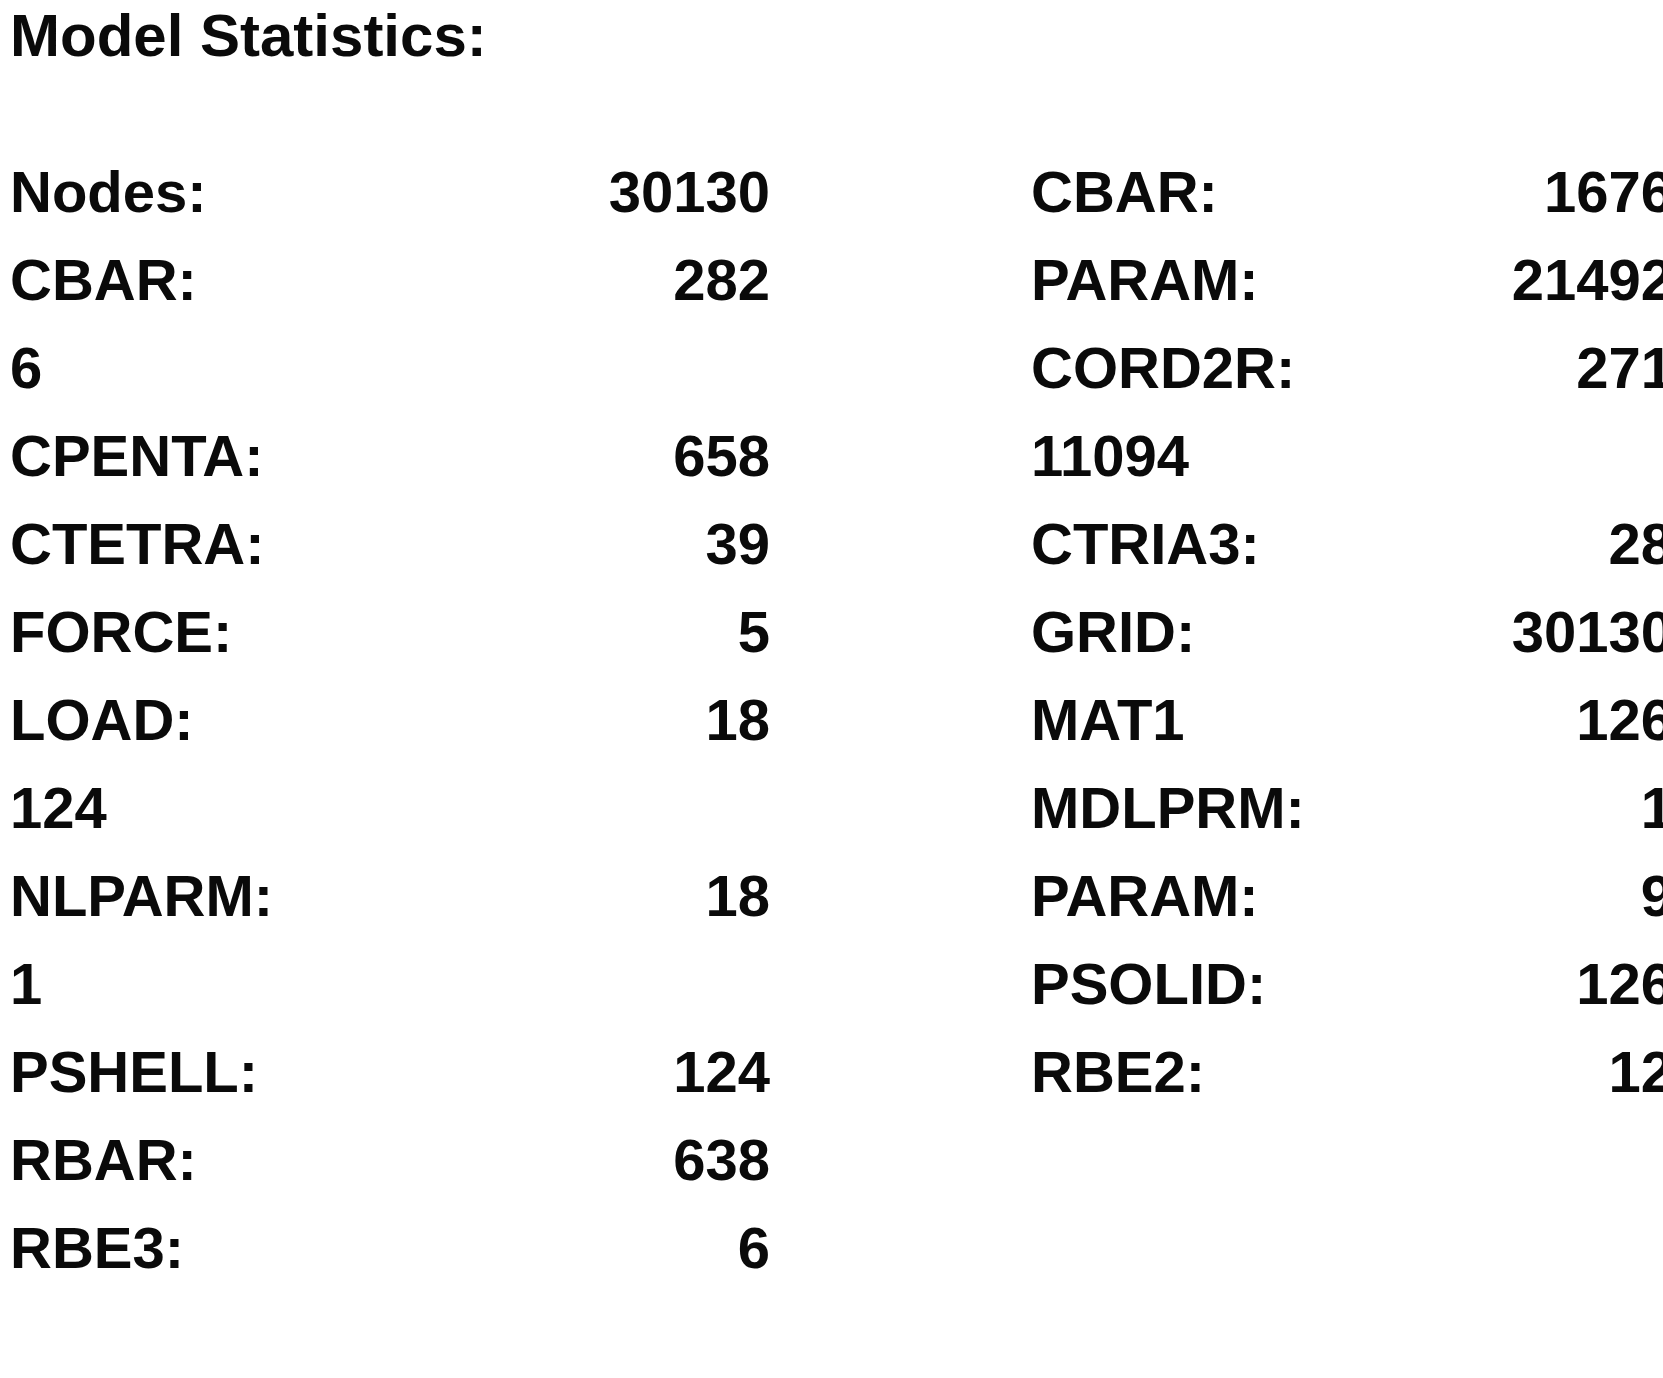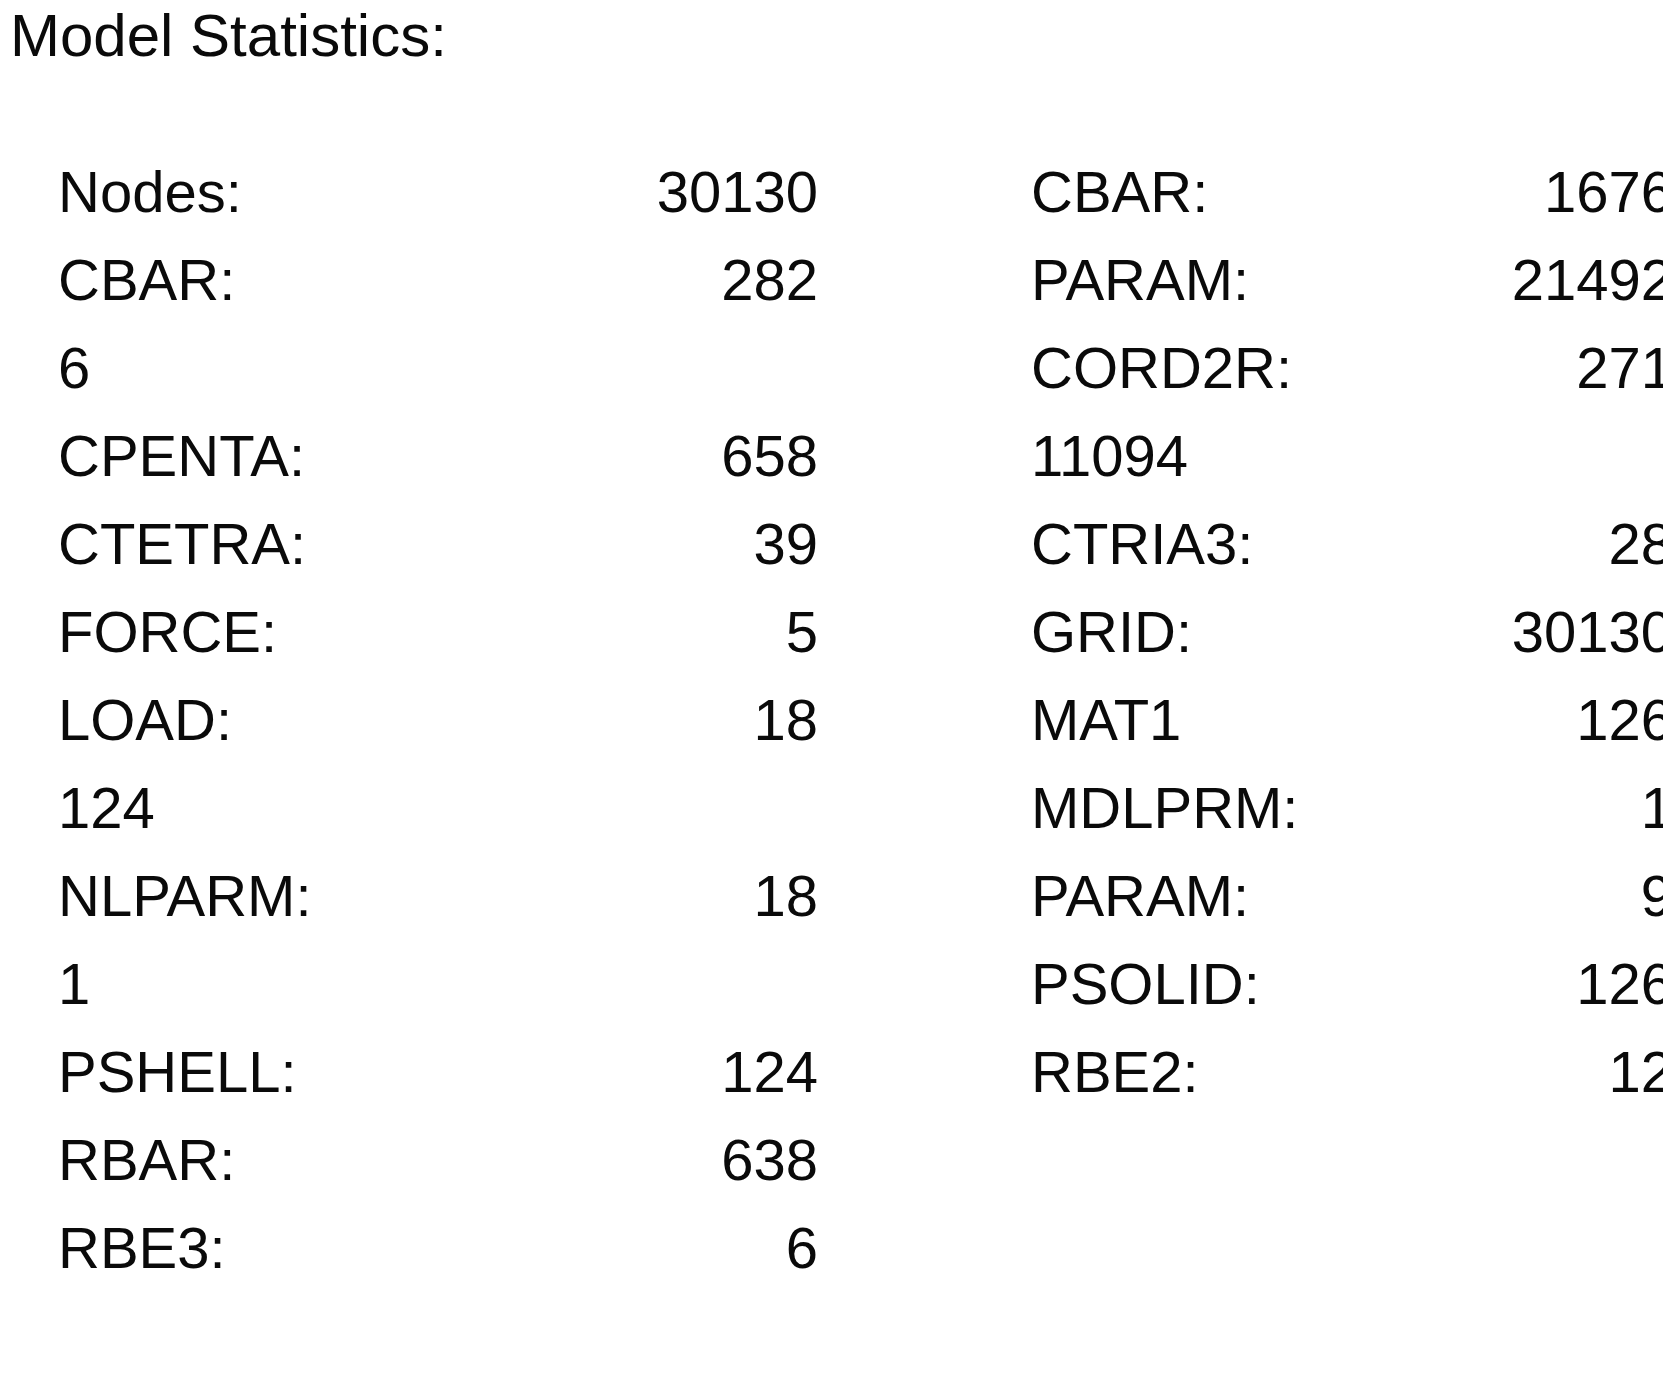--- a/index.html
+++ b/index.html
@@ -6,42 +6,41 @@
     margin: 0;
     padding: 0;
     background: #ffffff;
   }
   .page {
     position: relative;
     width: 1663px;
     height: 1378px;
     background: #ffffff;
     font-family: "Liberation Sans", sans-serif;
-    font-weight: 400;
+    font-weight: 700;
     color: #0a0a0a;
     overflow: hidden;
   }
   .title {
     position: absolute;
     left: 10px;
     top: 4px;
     font-size: 60px;
     line-height: 1.05;
     white-space: nowrap;
   }
   .col {
     position: absolute;
     top: 148px;
     display: flex;
     flex-direction: column;
   }
   .col-left {
     left: 10px;
     width: 760px;
-    margin-left: 48px;
   }
   .col-right {
     left: 1031px;
     width: 642px;
   }
   .row {
     height: 88px;
     display: flex;
     justify-content: space-between;
     align-items: center;

